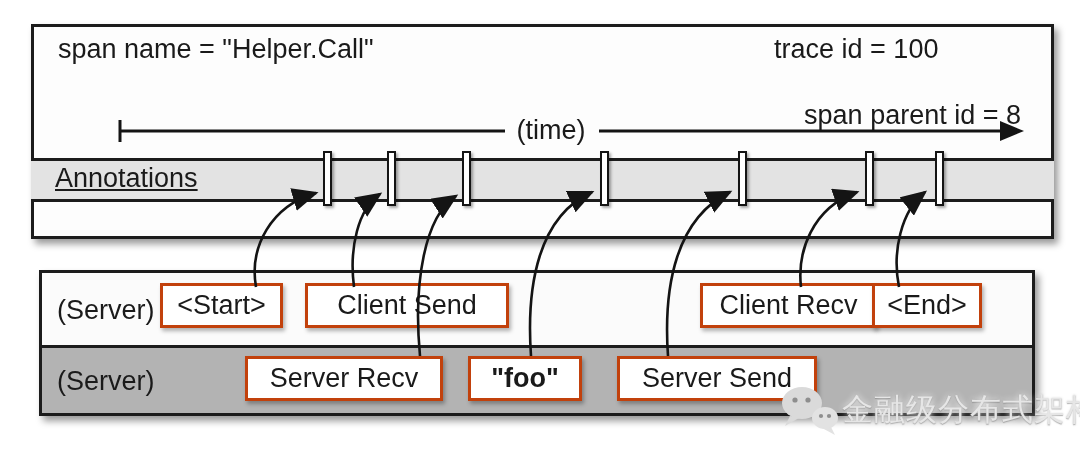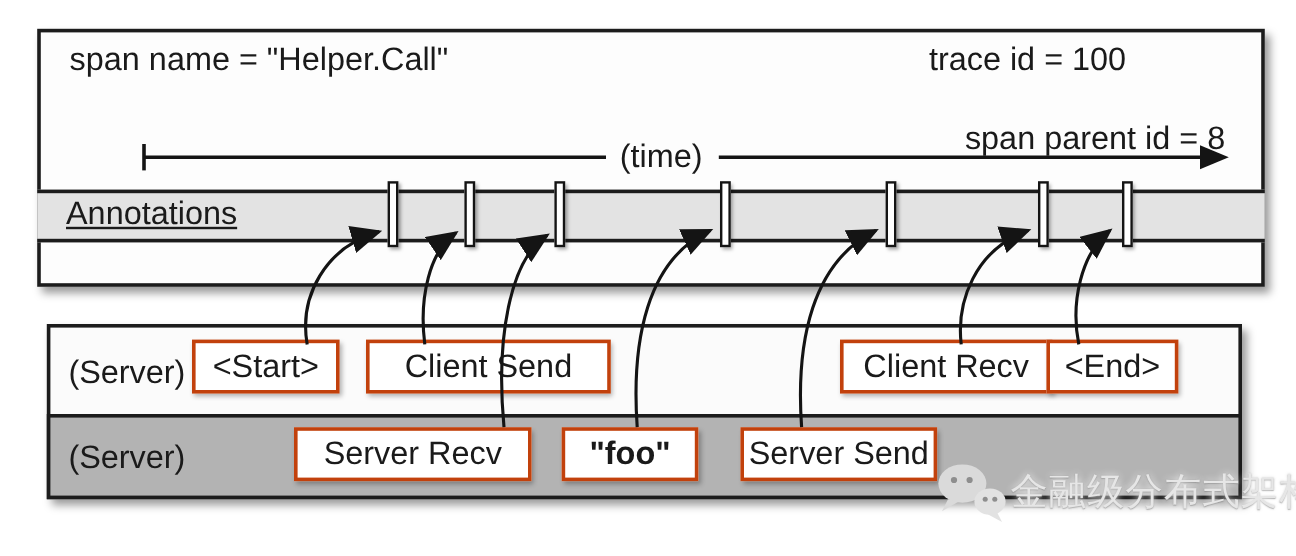--- a/index.html
+++ b/index.html
@@ -148,21 +148,21 @@
   <div class="lane-label client">(Server)</div>
   <div class="lane-label server">(Server)</div>
 
   <div class="evt row-client" style="left:160px; width:123px;">&lt;Start&gt;</div>
   <div class="evt row-client" style="left:305px; width:204px;">Client Send</div>
   <div class="evt row-client" style="left:683px; width:177px;margin-left:17px;">Client Recv</div>
   <div class="evt row-client" style="left:872px; width:110px;">&lt;End&gt;</div>
 
   <div class="evt row-server" style="left:245px; width:198px;">Server Recv</div>
   <div class="evt row-server bold" style="left:468px; width:114px;">"foo"</div>
-  <div class="evt row-server" style="left:617px; width:164px;">Server Send</div>
+  <div class="evt row-server" style="left:617px; width:200px;">Server Send</div>
 
   <svg id="overlay" viewBox="0 0 1080 463" xmlns="http://www.w3.org/2000/svg">
     <defs>
       <marker id="ah" markerWidth="11" markerHeight="9" refX="9" refY="4.5" orient="auto">
         <path d="M0,0 L10,4.5 L0,9 Z" fill="#141414"></path>
       </marker>
     </defs>
 
     <g stroke="#141414" stroke-width="3" fill="none">
       <line x1="120" y1="120" x2="120" y2="142"></line>

